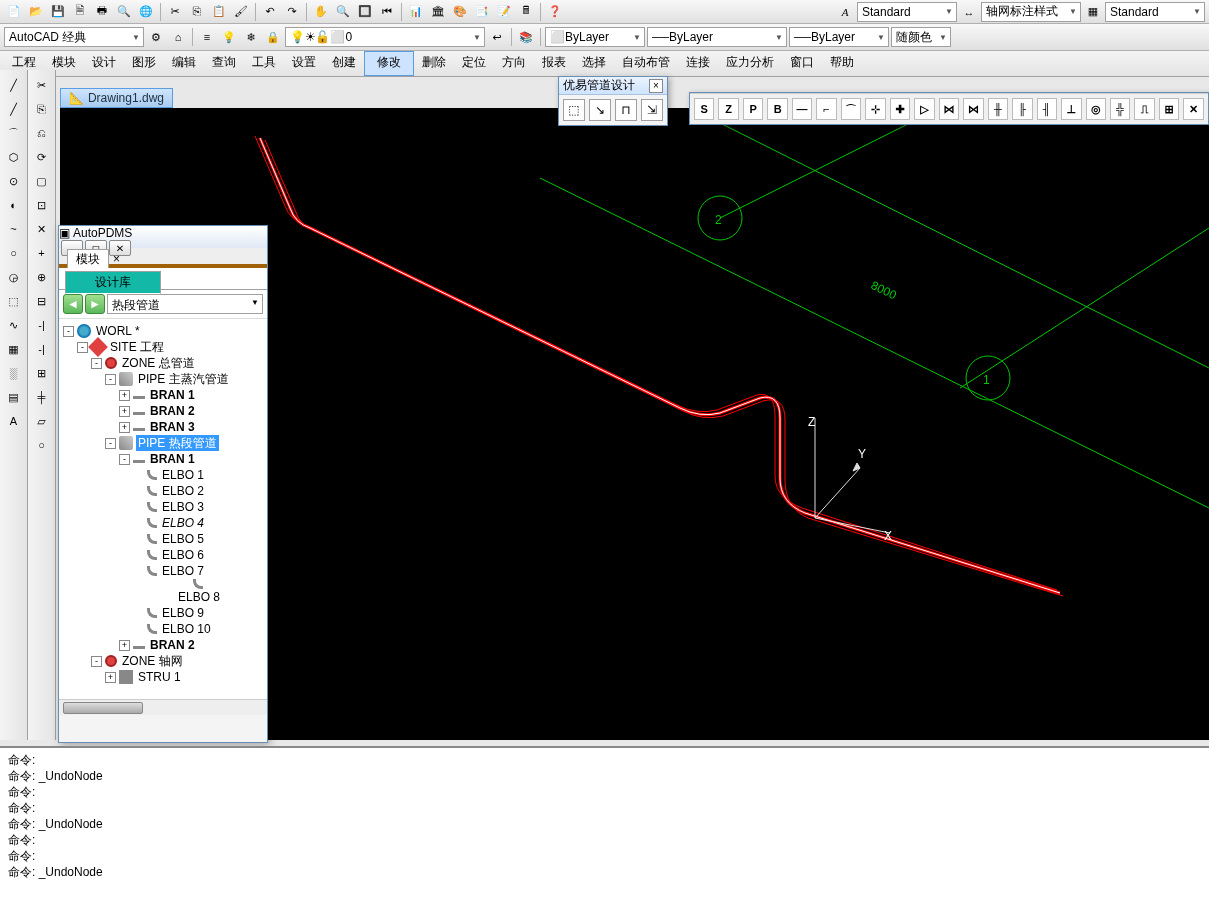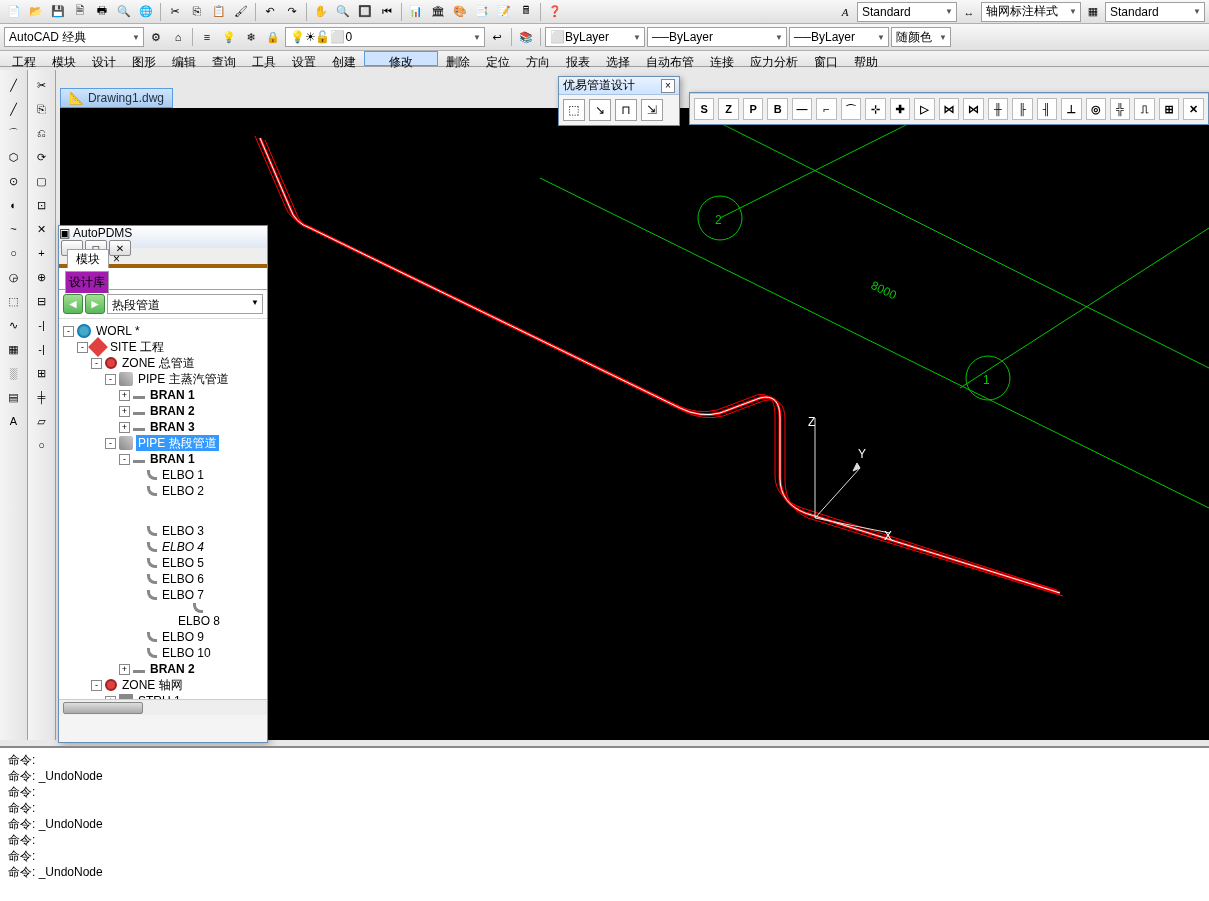--- a/index.html
+++ b/index.html
@@ -9,23 +9,23 @@
 .toolbar-row { display:flex; align-items:center; height:27px; background:linear-gradient(#f8f8f8,#e0e0e0); border-bottom:1px solid #b0b0b0; padding:0 4px; gap:2px; }
 .toolbar-row.row1 { height:24px; }
 .tbtn { width:20px; height:20px; display:flex; align-items:center; justify-content:center; border:1px solid transparent; cursor:pointer; font-size:11px; }
 .sep { width:1px; height:18px; background:#b0b0b0; margin:0 2px; }
 .combo { height:20px; border:1px solid #a0a0a0; background:#fff; padding:0 18px 0 4px; font-size:12px; position:relative; min-width:100px; display:flex; align-items:center; cursor:pointer; }
 .combo::after { content:"▼"; position:absolute; right:3px; font-size:8px; color:#555; }
 .combo.small { min-width:60px; }
 .combo.med { min-width:140px; }
 
 
-.menubar { display:flex; height:16px; background:linear-gradient(#f4f4f4,#e4e4e4); border-bottom:1px solid #a0a0a0; padding-left:4px; }
+.menubar { display:flex; height:26px; background:linear-gradient(#f4f4f4,#e4e4e4); border-bottom:1px solid #a0a0a0; padding-left:4px; }
 .menuitem { padding:3px 8px; cursor:pointer; }
-.menuitem.active { background:#cde3ff; border:1px solid #5a9de0; padding:2px 24px; }
+.menuitem.active { background:#cde3ff; border:1px solid #5a9de0; padding:2px 12px; }
 
 
 .leftcols { position:absolute; left:0; top:70px; display:flex; height:670px; }
 .toolcol { width:28px; background:linear-gradient(90deg,#f4f4f4,#e4e4e4); border-right:1px solid #a0a0a0; display:flex; flex-direction:column; gap:2px; padding-top:4px; align-items:center; }
 .toolcol .tbtn { width:22px; height:22px; }
 
 
 .drawtab { position:absolute; left:60px; top:88px; height:20px; background:linear-gradient(#cfe5ff,#a8cbef); border:1px solid #5a9de0; padding:2px 8px; display:flex; align-items:center; gap:4px; font-size:12px; color:#234; }
 
 
@@ -39,21 +39,21 @@
 .pbtn { width:22px; height:22px; border:1px solid #a0a0a0; background:#fff; display:flex; align-items:center; justify-content:center; cursor:pointer; font-size:12px; }
 
 
 .pdmswin { position:absolute; left:58px; top:225px; width:210px; height:518px; background:#f4f4f4; border:1px solid #6a8fb5; box-shadow:2px 2px 8px rgba(0,0,0,.3); }
 .pdmswin .titlebar { background:linear-gradient(#fff,#e0e8f4); height:22px; }
 .winbtn { width:22px; height:16px; border:1px solid #888; background:linear-gradient(#fff,#ddd); margin-left:2px; display:flex; align-items:center; justify-content:center; font-size:10px; cursor:pointer; border-radius:2px; }
 .pdmstab { height:20px; border-bottom:4px solid #a16207; padding:3px 8px 0; font-size:11px; background:#eee; }
 .pdmstab span { background:#fff; border:1px solid #a0a0a0; border-bottom:none; padding:2px 8px; }
 .pdmstab .x { border:none; background:none; padding:0 4px; cursor:pointer; }
 .subtab { height:22px; border-bottom:1px solid #a0a0a0; padding:3px 6px 0; background:#fff; }
-.subtab span { border:1px solid #a0a0a0; border-bottom:1px solid #fff; padding:2px 3px; background:#a21caf; display:inline-block; }
+.subtab span { border:1px solid #a0a0a0; border-bottom:1px solid #fff; padding:2px 29px; background:#14b8a6; display:inline-block; }
 .navrow { display:flex; align-items:center; padding:4px; gap:2px; background:#fff; border-bottom:1px solid #ddd; }
 .navbtn { width:20px; height:20px; border-radius:3px; background:linear-gradient(#a0e090,#5cb85c); border:1px solid #3a8a3a; color:#fff; display:flex; align-items:center; justify-content:center; cursor:pointer; }
 .navcombo { flex:1; border:1px solid #a0a0a0; height:20px; padding:2px 4px; background:#fff; position:relative; }
 .navcombo::after { content:"▼"; position:absolute; right:3px; top:3px; font-size:8px; }
 
 
 .tree { background:#fff; height:380px; overflow:auto; padding:4px 2px; font-size:12px; }
 .tree-node { white-space:nowrap; line-height:16px; display:flex; align-items:center; }
 .tree-toggle { width:11px; height:11px; border:1px solid #888; display:inline-flex; align-items:center; justify-content:center; font-size:9px; margin-right:3px; cursor:pointer; background:#fff; }
 .tree-icon { width:14px; height:14px; margin-right:3px; display:inline-block; }
@@ -236,21 +236,21 @@
       <line x1="755" y1="410" x2="830" y2="425"></line>
       <line x1="755" y1="410" x2="800" y2="360"></line>
       <polygon points="800,360 793,363 797,355"></polygon>
     </g>
     <text x="748" y="318" fill="#fff" font-size="14">Z</text>
     <text x="798" y="350" fill="#fff" font-size="14">Y</text>
     <text x="824" y="432" fill="#fff" font-size="14">X</text>
   </svg>
 </div>
 
-<div class="floatpanel" style="left:558px; top:76px; width:122px">
+<div class="floatpanel" style="left:558px; top:76px; width:110px">
   <div class="titlebar">
     <span>优易管道设计</span>
     <span class="closebox">×</span>
   </div>
   <div class="panelrow">
     <div class="pbtn">⬚</div>
     <div class="pbtn">↘</div>
     <div class="pbtn">⊓</div>
     <div class="pbtn">⇲</div>
   </div>
@@ -351,21 +351,21 @@
       <div class="tree-node" style="padding-left: 72px;">
         <span style="width:14px;display:inline-block"></span>
         <span class="tree-icon ic-elbo"></span>
         <span class="tree-label">ELBO 1</span>
       </div>
       <div class="tree-node" style="padding-left: 72px;">
         <span style="width:14px;display:inline-block"></span>
         <span class="tree-icon ic-elbo"></span>
         <span class="tree-label">ELBO 2</span>
       </div>
-      <div class="tree-node" style="padding-left: 72px; margin-top: 24px;">
+      <div class="tree-node" style="padding-left: 72px;">
         <span style="width:14px;display:inline-block"></span>
         <span class="tree-icon ic-elbo"></span>
         <span class="tree-label">ELBO 3</span>
       </div>
       <div class="tree-node" style="padding-left: 72px; font-style: italic;">
         <span style="width:14px;display:inline-block"></span>
         <span class="tree-icon ic-elbo"></span>
         <span class="tree-label">ELBO 4</span>
       </div>
       <div class="tree-node" style="padding-left: 72px;">

